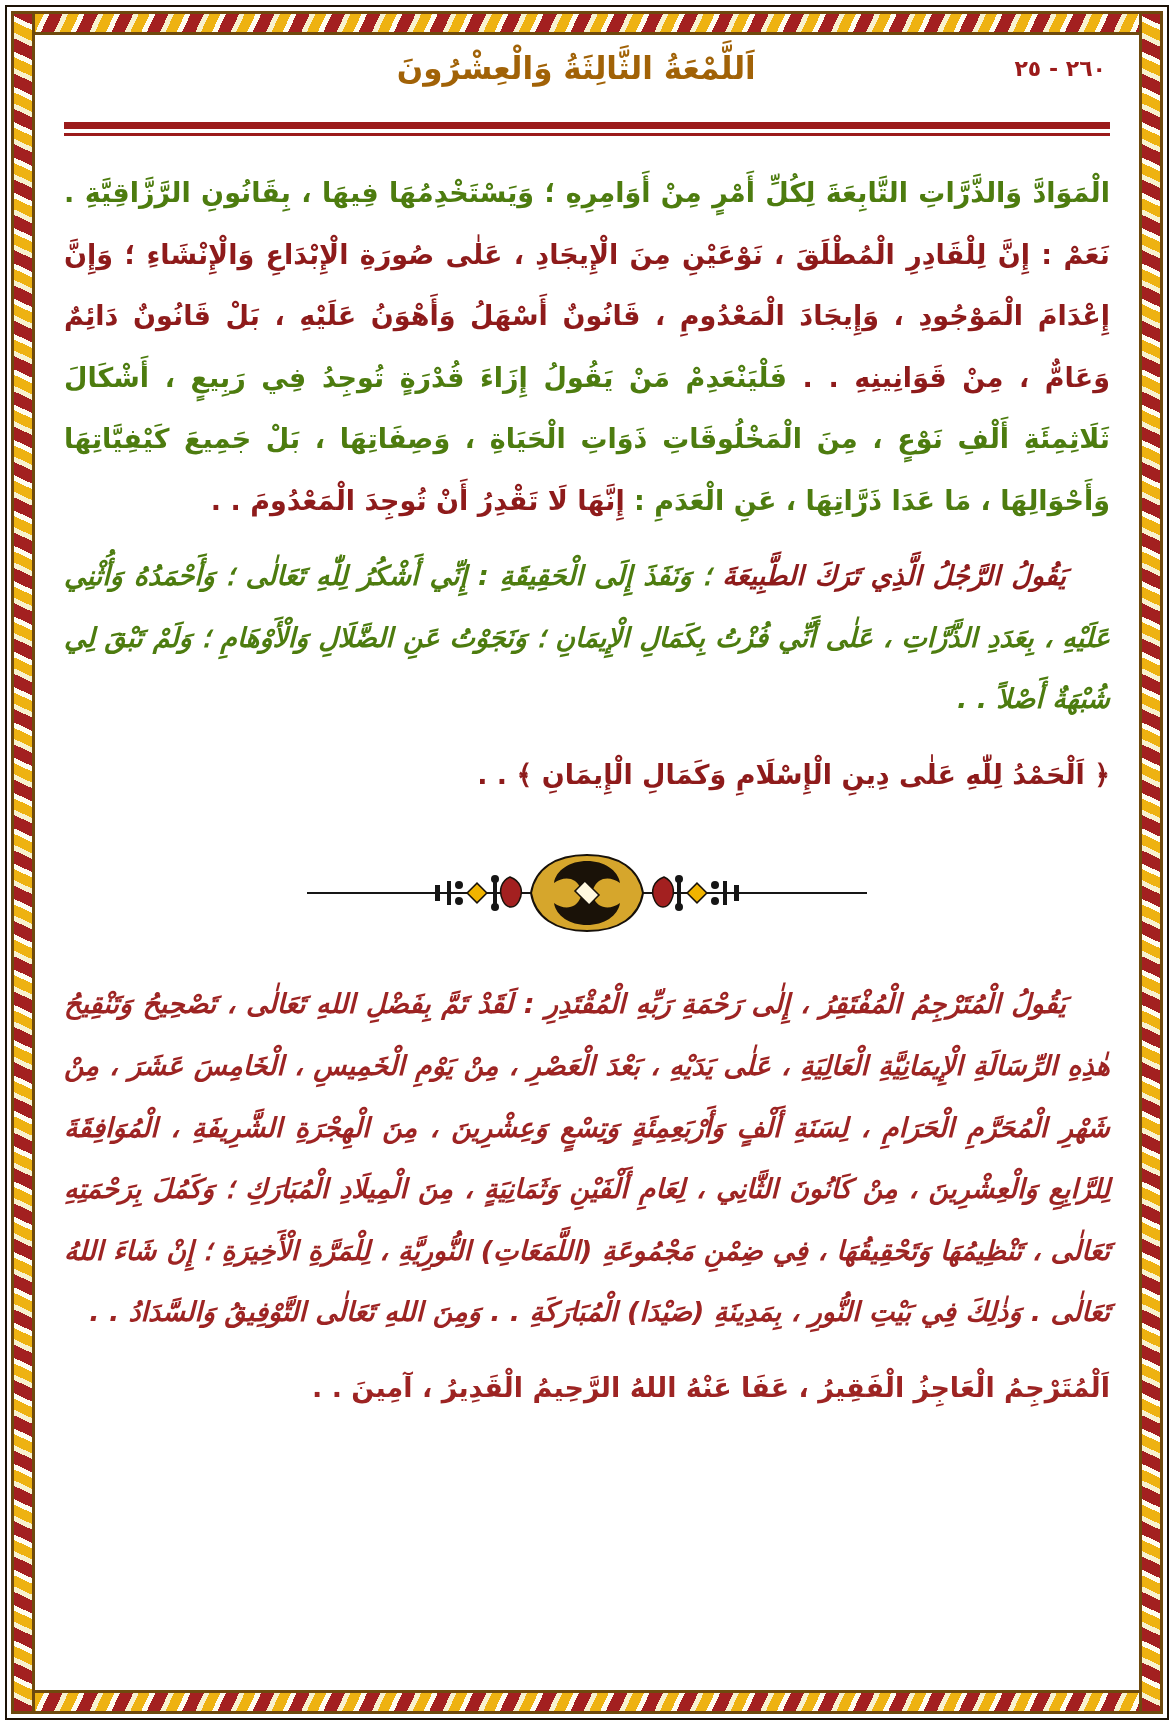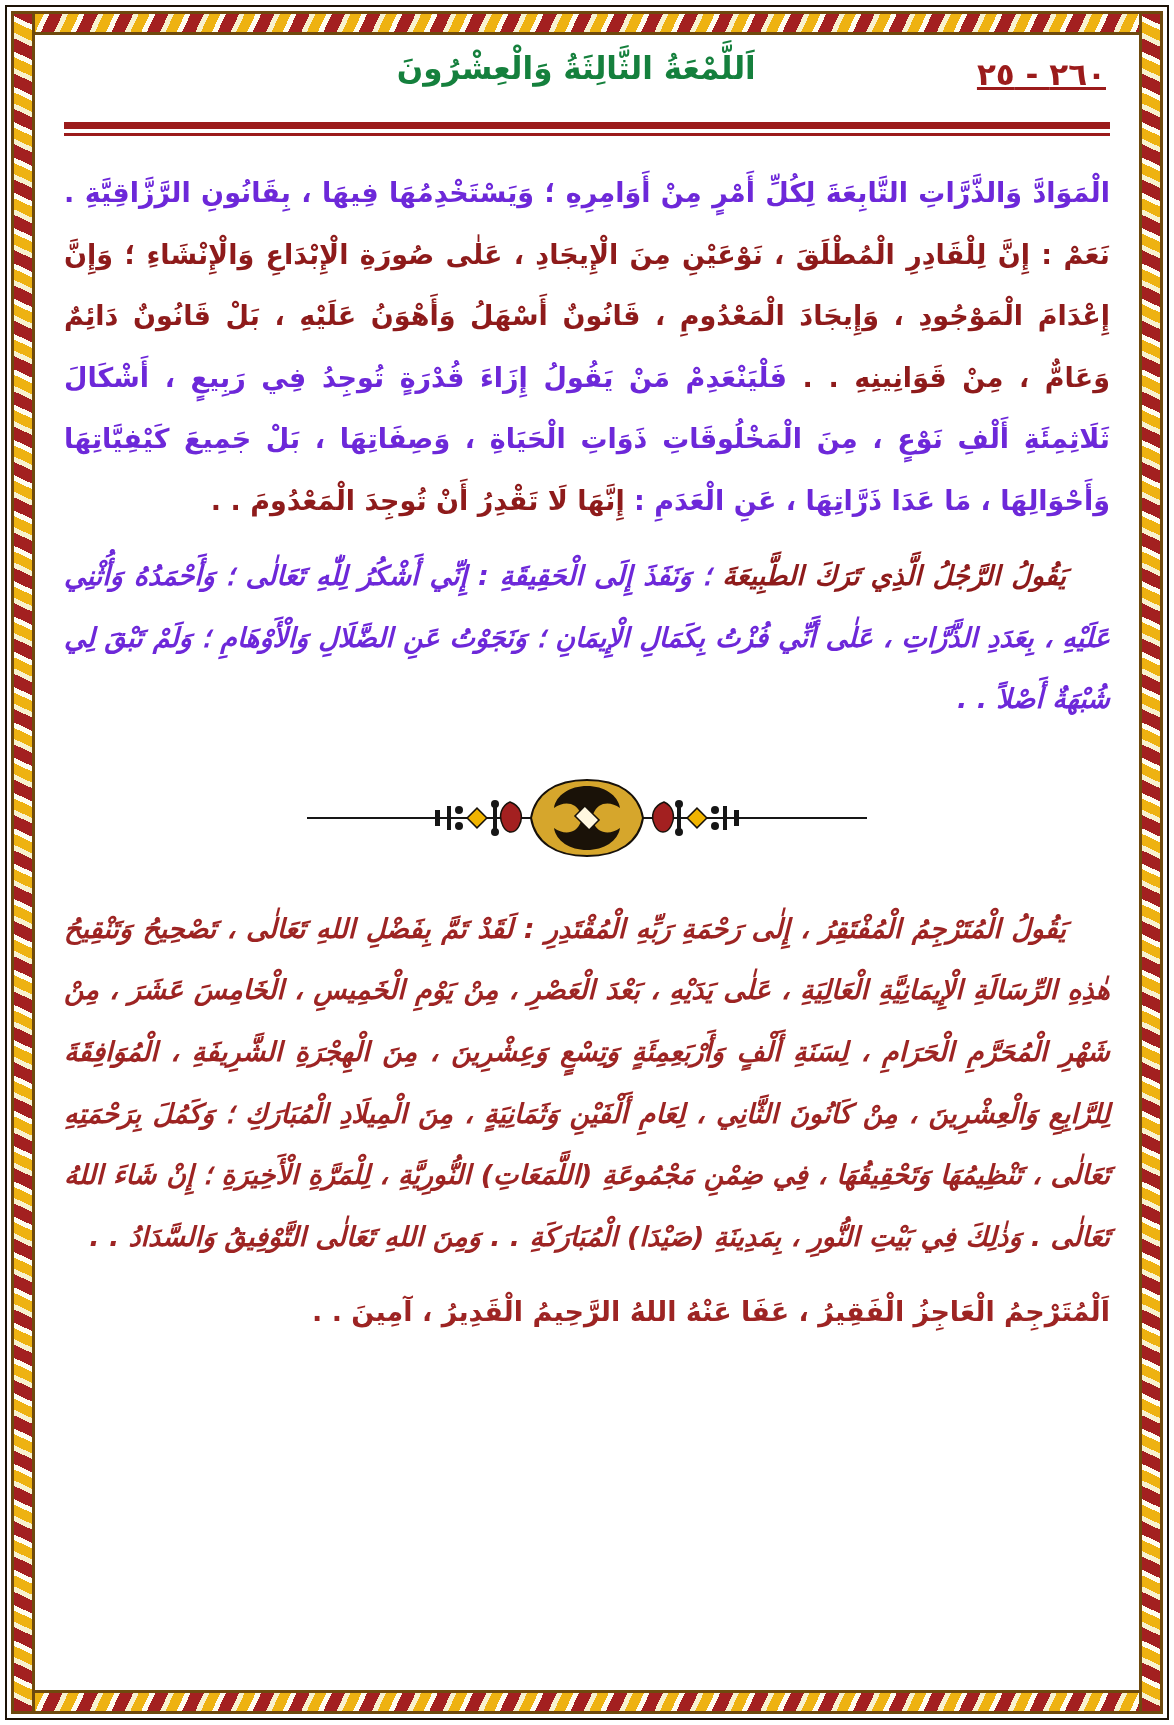--- a/index.html
+++ b/index.html
@@ -25,38 +25,38 @@
   .band-left{left:11px;top:11px;bottom:11px;width:24px;}
   .band-right{right:11px;top:11px;bottom:11px;width:24px;}
   
   .content{
     position:absolute;top:48px;bottom:48px;left:64px;right:64px;
     direction:rtl;
   }
   .header{position:relative;height:62px;}
   .page-number{
     position:absolute;right:4px;top:8px;
-    font-size:31px;font-weight:bold;color:#9b1b1b;letter-spacing:2px;text-decoration:underline;
+    font-size:22px;font-weight:bold;color:#9b1b1b;letter-spacing:2px;
   }
   .page-title{
     position:absolute;left:50%;transform:translateX(-53%);top:2px;
-    font-size:31px;font-weight:bold;color:#15803d;white-space:nowrap;
+    font-size:31px;font-weight:bold;color:#a16207;white-space:nowrap;
   }
   .rule-thick{height:7px;background:#9b1b1b;margin-top:12px;}
   .rule-thin{height:3px;background:#9b1b1b;margin-top:4px;}
   .body-text{margin-top:26px;}
   p.para{
     margin:0 0 14px 0;
     font-size:27px;font-weight:bold;
     line-height:2.28;
     text-align:justify;
     color:#151515;
   }
   p.para.indent{text-indent:44px;font-style:italic;}
-  .seg-black{color:#6d28d9;}
+  .seg-black{color:#4d7c0f;}
   .seg-red{color:#8e1b1b;}
   .seg-maroon{color:#9d2423;}
   .seg-blue{color:#333e96;}
   .center-line{
     text-align:center;text-indent:0;
     margin:30px 0 10px 0;
     font-size:29px;line-height:1.9;
   }
   .center-line .seg-red,.center-line .seg-blue{letter-spacing:0.5px;}
   .ornament-wrap{
@@ -88,20 +88,21 @@
     </div>
     <div class="rule-thick"></div>
     <div class="rule-thin"></div>
 
     <div class="body-text">
 
       <p class="para"><span class="seg-black">الْمَوَادَّ وَالذَّرَّاتِ التَّابِعَةَ لِكُلِّ أَمْرٍ مِنْ أَوَامِرِهِ ؛ وَيَسْتَخْدِمُهَا فِيهَا ، بِقَانُونِ الرَّزَّاقِيَّةِ . </span><span class="seg-red">نَعَمْ : إِنَّ لِلْقَادِرِ الْمُطْلَقَ ، نَوْعَيْنِ مِنَ الْإِيجَادِ ، عَلٰى صُورَةِ الْإِبْدَاعِ وَالْإِنْشَاءِ ؛ وَإِنَّ إِعْدَامَ الْمَوْجُودِ ، وَإِيجَادَ الْمَعْدُومِ ، قَانُونٌ أَسْهَلُ وَأَهْوَنُ عَلَيْهِ ، بَلْ قَانُونٌ دَائِمٌ وَعَامٌّ ، مِنْ قَوَانِينِهِ . . </span><span class="seg-black">فَلْيَنْعَدِمْ مَنْ يَقُولُ إِزَاءَ قُدْرَةٍ تُوجِدُ فِي رَبِيعٍ ، أَشْكَالَ ثَلَاثِمِئَةِ أَلْفِ نَوْعٍ ، مِنَ الْمَخْلُوقَاتِ ذَوَاتِ الْحَيَاةِ ، وَصِفَاتِهَا ، بَلْ جَمِيعَ كَيْفِيَّاتِهَا وَأَحْوَالِهَا ، مَا عَدَا ذَرَّاتِهَا ، عَنِ الْعَدَمِ : </span><span class="seg-red">إِنَّهَا لَا تَقْدِرُ أَنْ تُوجِدَ الْمَعْدُومَ . .</span></p>
 
       <p class="para indent"><span class="seg-red">يَقُولُ الرَّجُلُ الَّذِي تَرَكَ الطَّبِيعَةَ </span><span class="seg-black">؛ وَنَفَذَ إِلَى الْحَقِيقَةِ : إِنِّي أَشْكُرُ لِلّٰهِ تَعَالٰى ؛ وَأَحْمَدُهُ وَأُثْنِي عَلَيْهِ ، بِعَدَدِ الذَّرَّاتِ ، عَلٰى أَنِّي فُزْتُ بِكَمَالِ الْإِيمَانِ ؛ وَنَجَوْتُ عَنِ الضَّلَالِ وَالْأَوْهَامِ ؛ وَلَمْ تَبْقَ لِي شُبْهَةٌ أَصْلاً . .</span></p>
 
+      <p class="para center-line"><span class="seg-red">﴿ اَلْحَمْدُ لِلّٰهِ عَلٰى دِينِ الْإِسْلَامِ وَكَمَالِ الْإِيمَانِ ﴾ . .</span></p>
 
 
       <div class="ornament-wrap">
         <svg width="560" height="84" viewBox="0 0 560 84">
           <line x1="0" y1="42" x2="560" y2="42" stroke="#161616" stroke-width="2"></line>
 
           <g fill="#161616">
             <rect x="128" y="34" width="5" height="16"></rect>
             <rect x="140" y="30" width="4" height="24"></rect>
             <circle cx="152" cy="34" r="4"></circle>

